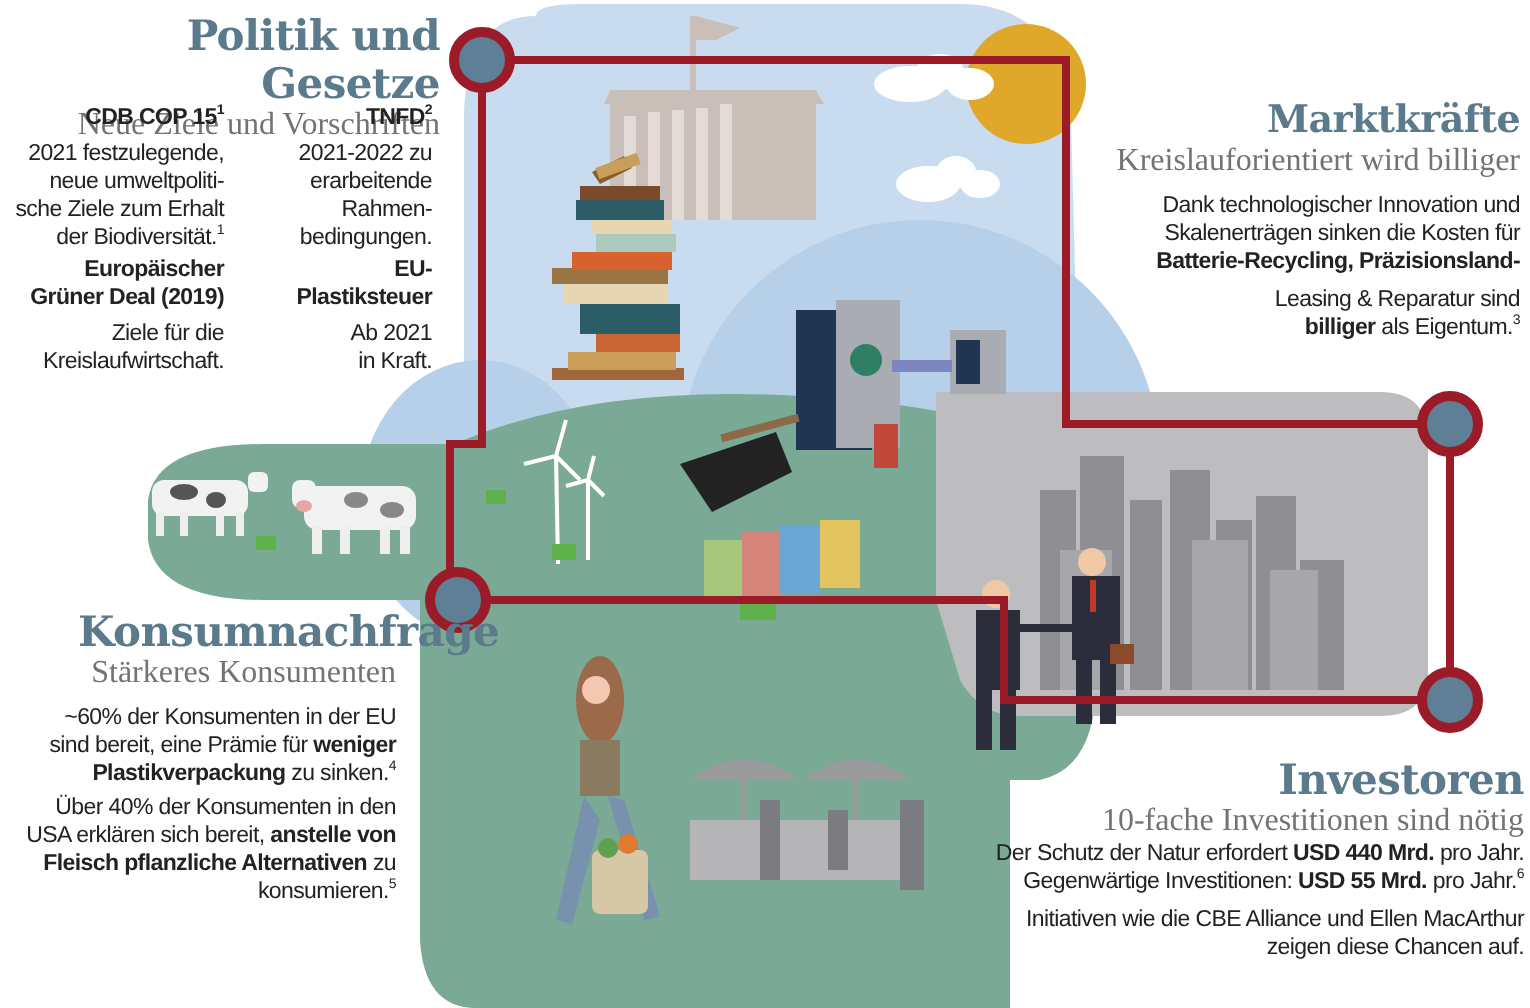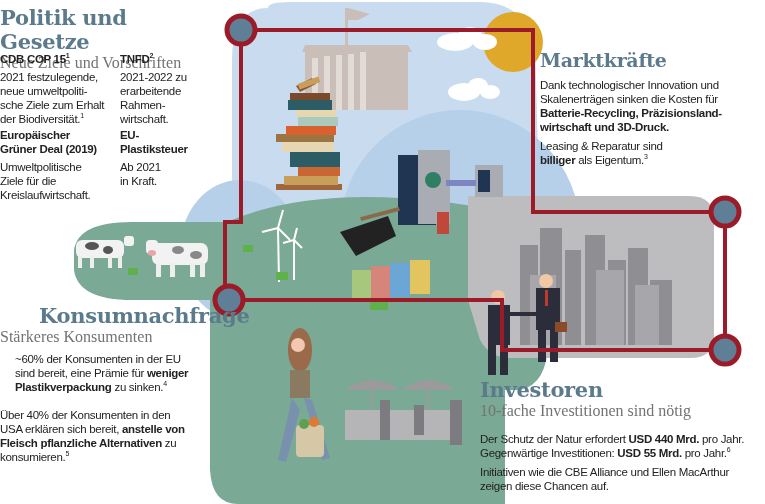--- a/index.html
+++ b/index.html
@@ -1,21 +1,21 @@
 <!DOCTYPE html>
 <html><head>
 <meta charset="utf-8">
 <style>
   html, body { margin:0; padding:0; background:#ffffff; }
   body { width:765px; height:504px; position:relative; overflow:hidden; font-family:"Liberation Sans", sans-serif; color:#1a1a1a; }
   .abs { position:absolute; }
   .title { font-family:"DejaVu Serif", serif; color:#5b7a8c; font-weight:bold; letter-spacing:-0.3px; }
   .subtitle { font-family:"Liberation Serif", serif; color:#737373; }
   .body-text { font-family:"Liberation Sans", sans-serif; font-size:11.5px; line-height:14px; color:#222; letter-spacing:-0.3px; }
-  .right { text-align:left; }
+  .right { text-align:right; }
   b { font-weight:bold; }
   sup { font-size:7px; vertical-align:top; line-height:8px; }
   .illus { position:absolute; left:0; top:0; width:765px; height:504px; }
 </style>
 </head>
 <body>
 
 <svg class="illus" viewBox="0 0 765 504">
 
   <path d="M268 8 Q268 2 290 2 L480 2 Q520 2 535 40 L540 230 L232 230 L232 60 Q232 8 268 8 Z" fill="#c9dcef"></path>
@@ -194,72 +194,71 @@
 <div class="abs right body-text" style="left:0; top:52px; width:112px;">
   <div style="font-weight:bold; margin-bottom:4px;"><span>CDB COP 15</span><sup>1</sup></div>
   <div>2021 festzulegende,</div>
   <div>neue umweltpoliti-</div>
   <div>sche Ziele zum Erhalt</div>
   <div><span>der Biodiversität.</span><sup>1</sup></div>
 </div>
 <div class="abs right body-text" style="left:0; top:128px; width:112px;">
   <div style="font-weight:bold;">Europäischer</div>
   <div style="font-weight:bold; margin-bottom:4px;">Grüner Deal (2019)</div>
-  <div>Umweltpolitische</div>
   <div>Ziele für die</div>
   <div>Kreislaufwirtschaft.</div>
 </div>
 <div class="abs right body-text" style="left:120px; top:52px; width:96px;">
   <div style="font-weight:bold; margin-bottom:4px;"><span>TNFD</span><sup>2</sup></div>
   <div>2021-2022 zu</div>
   <div>erarbeitende</div>
   <div>Rahmen-</div>
-  <div>wirtschaft.</div>
+  <div>bedingungen.</div>
 </div>
 <div class="abs right body-text" style="left:120px; top:128px; width:96px;">
   <div style="font-weight:bold;">EU-</div>
   <div style="font-weight:bold; margin-bottom:4px;">Plastiksteuer</div>
   <div>Ab 2021</div>
   <div>in Kraft.</div>
 </div>
 
 <div class="abs right" style="left:540px; top:48px; width:220px;">
   <div class="title" style="font-size:19px; line-height:24px;">Marktkräfte</div>
+  <div class="subtitle" style="font-size:16px; line-height:18px;">Kreislauforientiert wird billiger</div>
   <div class="body-text" style="margin-top:6px;">
     <div>Dank technologischer Innovation und</div>
     <div>Skalenerträgen sinken die Kosten für</div>
     <div style="font-weight:bold;">Batterie-Recycling, Präzisionsland-</div>
-    <div style="font-weight:bold;">wirtschaft und 3D-Druck.</div>
   </div>
   <div class="body-text" style="margin-top:5px;">
     <div>Leasing &amp; Reparatur sind</div>
     <div><b>billiger</b><span> als Eigentum.</span><sup>3</sup></div>
   </div>
 </div>
 
 <div class="abs right" style="left:0; top:304px; width:198px;">
   <div class="title" style="font-size:21px; line-height:24px;padding-left:39px;">Konsumnachfrage</div>
   <div class="subtitle" style="font-size:16px; line-height:18px;">Stärkeres Konsumenten</div>
   <div class="body-text" style="margin-top:6px;padding-left:15px;">
     <div>~60% der Konsumenten in der EU</div>
     <div><span>sind bereit, eine Prämie für </span><b>weniger</b></div>
     <div><b>Plastikverpackung</b><span> zu sinken.</span><sup>4</sup></div>
   </div>
-  <div class="body-text" style="margin-top:14px;">
+  <div class="body-text" style="margin-top:3px;">
     <div>Über 40% der Konsumenten in den</div>
     <div><span>USA erklären sich bereit, </span><b>anstelle von</b></div>
     <div><b>Fleisch pflanzliche Alternativen</b><span> zu</span></div>
     <div><span>konsumieren.</span><sup>5</sup></div>
   </div>
 </div>
 
 <div class="abs right" style="left:480px; top:378px; width:282px;">
   <div class="title" style="font-size:21px; line-height:24px;">Investoren</div>
   <div class="subtitle" style="font-size:16px; line-height:18px;">10-fache Investitionen sind nötig</div>
-  <div class="body-text" style="margin-top:12px;">
+  <div class="body-text" style="margin-top:0;">
     <div><span>Der Schutz der Natur erfordert </span><b>USD 440 Mrd.</b><span> pro Jahr.</span></div>
     <div><span>Gegenwärtige Investitionen: </span><b>USD 55 Mrd.</b><span> pro Jahr.</span><sup>6</sup></div>
   </div>
   <div class="body-text" style="margin-top:5px;">
     <div>Initiativen wie die CBE Alliance und Ellen MacArthur</div>
     <div>zeigen diese Chancen auf.</div>
   </div>
 </div>
 
 </body></html>

